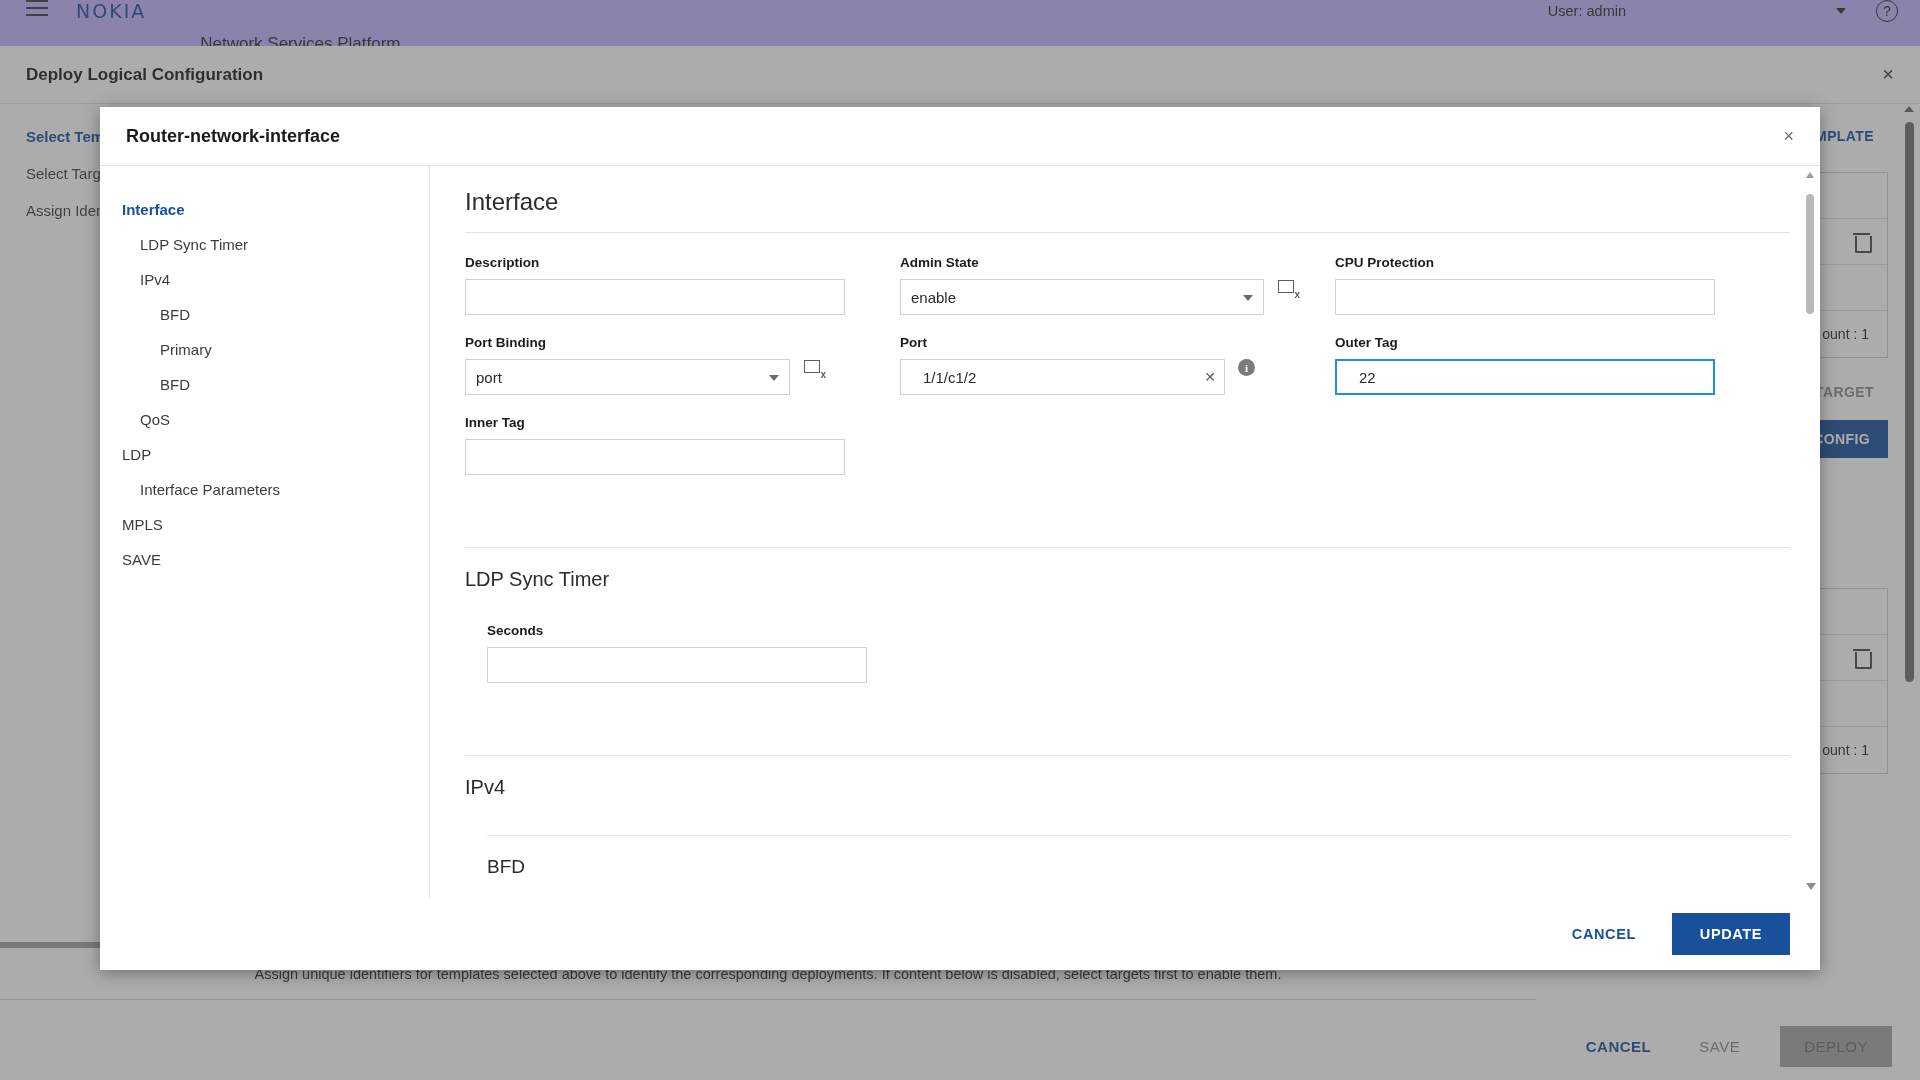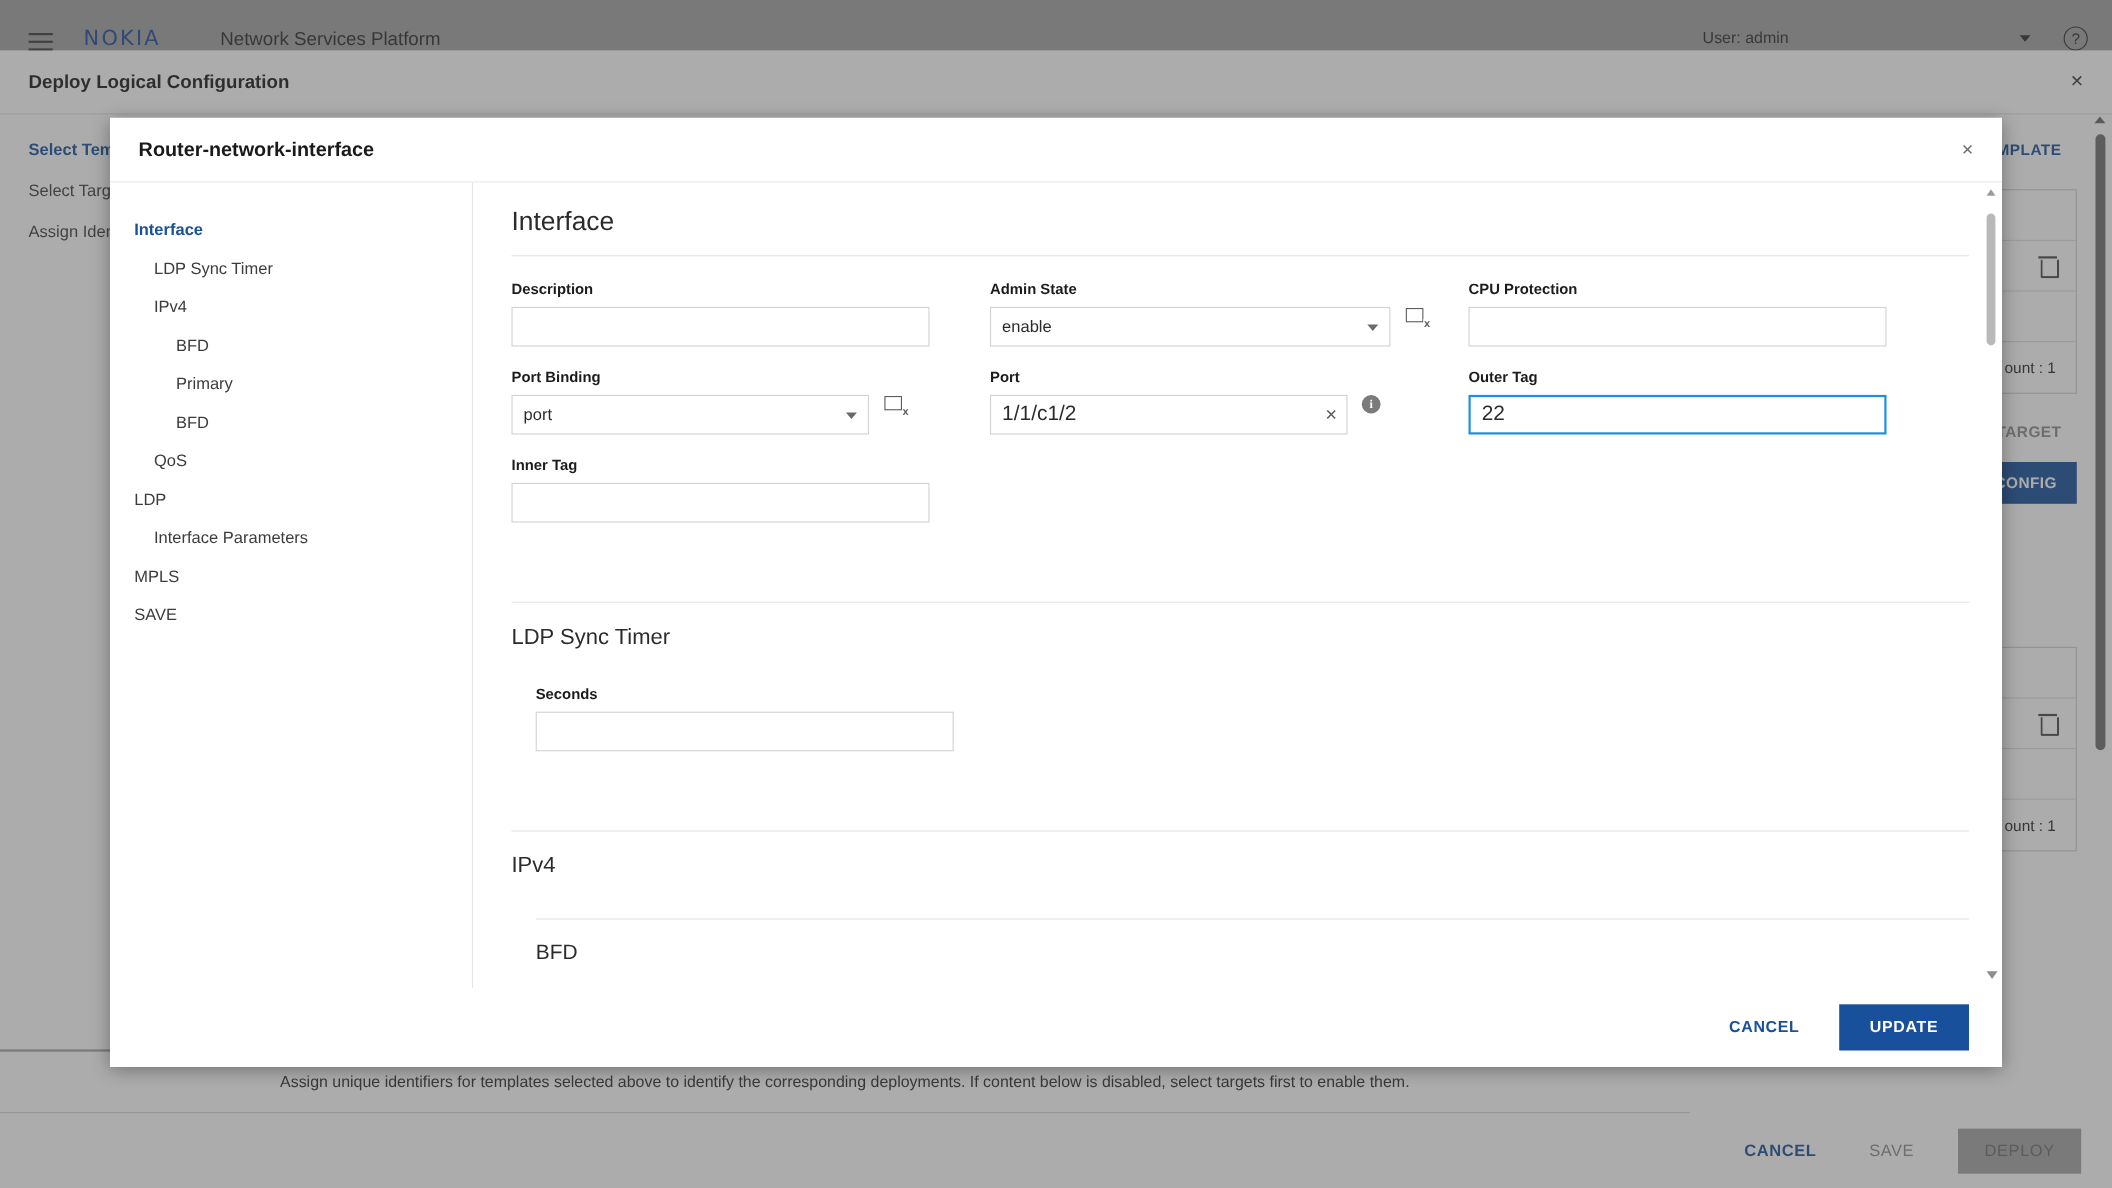--- a/index.html
+++ b/index.html
@@ -9,21 +9,21 @@
     overflow: hidden;
     font-family: "Liberation Sans", sans-serif;
     background: #ffffff;
   }
 
   
   #app-root { position: absolute; inset: 0; background: #ffffff; }
 
   .topbar {
     position: absolute; top: 0; left: 0; width: 1920px; height: 46px;
-    background: #a3a3a3; display: flex; align-items: flex-end;
+    background: #c4b5fd; display: flex; align-items: flex-start;
   }
   .hamburger { width: 22px; height: 16px; margin-left: 26px; margin-right: 28px;
       display: flex; flex-direction: column; justify-content: space-between; cursor: pointer; }
   .hamburger span { display:block; height: 2px; background: #3b3b3b; width: 100%; }
   .nokia-logo { color: #1f4b9b; font-size: 19px; letter-spacing: 2px; font-weight: 400;
       font-family: "DejaVu Sans", sans-serif; }
   .app-title { margin-left: 54px; color: #2b2b2b; font-size: 17px; font-weight: 400; margin-top: 34px; }
   .topbar-right { margin-left: auto; display: flex; align-items: center; padding-right: 22px; }
   .user-label { color: #2d2d2d; font-size: 14.5px; }
   .caret-down {
@@ -55,22 +55,22 @@
   .bg-table { border: 1px solid #cfcfcf; margin-top: 18px; }
   .bg-tr { height: 46px; border-bottom: 1px solid #dedede; display:flex; align-items:center; justify-content:flex-end; padding-right: 18px; }
   .bg-tr:last-child { border-bottom: none; }
   .trash-icon { width: 15px; height: 18px; position: relative; }
   .trash-icon::before { content:""; position:absolute; top:3px; left:1px; width:13px; height:15px;
       border:2px solid #4a4a4a; border-top:none; border-radius: 0 0 2px 2px; }
   .trash-icon::after { content:""; position:absolute; top:0; left:-1px; width:17px; height:2px; background:#4a4a4a; }
   .count-text { font-size: 14px; color: #2b2b2b; }
 
   .bottom-note {
-    position: absolute; left: 0; bottom: 68px; width: 1536px; height: 58px;
-    border-top: 2px solid #a3a3a3; border-bottom: 1px solid #d4d4d4;
+    position: absolute; left: 0; bottom: 80px; width: 1536px; height: 58px;
+    border-top: 6px solid #a3a3a3; border-bottom: 1px solid #d4d4d4;
     display: flex; align-items: center; justify-content: center;
   }
   .bottom-note span { font-size: 14.5px; color: #2f2f2f; }
   .bottom-bar {
     position: absolute; left: 0; bottom: 0; width: 1920px; height: 68px;
     display: flex; align-items: center; justify-content: flex-end; padding-right: 28px;
   }
   .btn-cancel-bottom { color:#19509b; font-size:15px; font-weight:700; letter-spacing:.5px; padding: 12px 18px; cursor:pointer; }
   .btn-save-bottom { color:#8c8c8c; font-size:15px; font-weight:400; letter-spacing:.5px; padding: 12px 30px; cursor:default; }
   .btn-deploy-bottom { background:#a5a5a5; color:#6e6e6e; font-size:15px; letter-spacing:.5px;
@@ -109,22 +109,22 @@
 
   .section-title { font-size: 24px; font-weight: 400; color:#2b2b2b; padding: 22px 0 16px 35px; }
   .hr { height:1px; background:#e4e4e4; margin: 0 12px 0 35px; }
 
   .grid { display: grid; grid-template-columns: 400px 400px 1fr; column-gap: 35px; padding: 22px 0 0 35px; }
   .grid.indent1 { padding-left: 57px; grid-template-columns: 400px 400px 1fr; }
   .field { margin-bottom: 20px; }
   .field label { display:block; font-size: 13.5px; font-weight: 700; color:#1c1c1c; margin-bottom: 9px; }
   .ctrl-row { display: flex; align-items: flex-start; }
   .txt {
-    width: 100%; height: 36px; border:1px solid #d2d2d2; background:#fff; padding: 0 10px;
-    font-size: 19px; color:#2b2b2b; font-family:"Liberation Sans", sans-serif; outline:none;
+    width: 100%; height: 36px; border:1px solid #d2d2d2; background:#fff; padding: 0 22px;
+    font-size: 15px; color:#2b2b2b; font-family:"Liberation Sans", sans-serif; outline:none;
   }
   .txt.focused { border: 2px solid #1d8fe0; }
   .txt.w380 { width: 380px; }
   .sel {
     position: relative; height: 36px; border: 1px solid #d2d2d2; background:#fff;
     display:flex; align-items:center; padding: 0 28px 0 10px; font-size: 15px; color:#2b2b2b;
     width: 325px; cursor: pointer;
   }
   .sel.w380 { width: 380px; }
   .sel .arr { position:absolute; right: 10px; top: 50%; margin-top:-2px;

